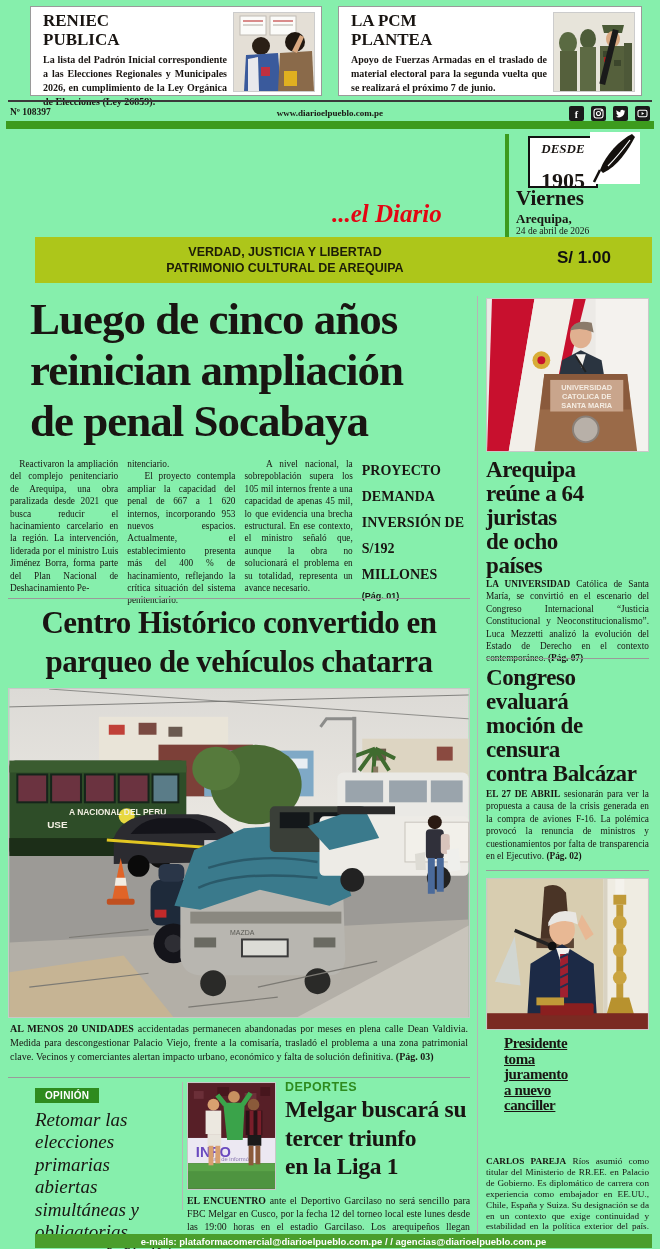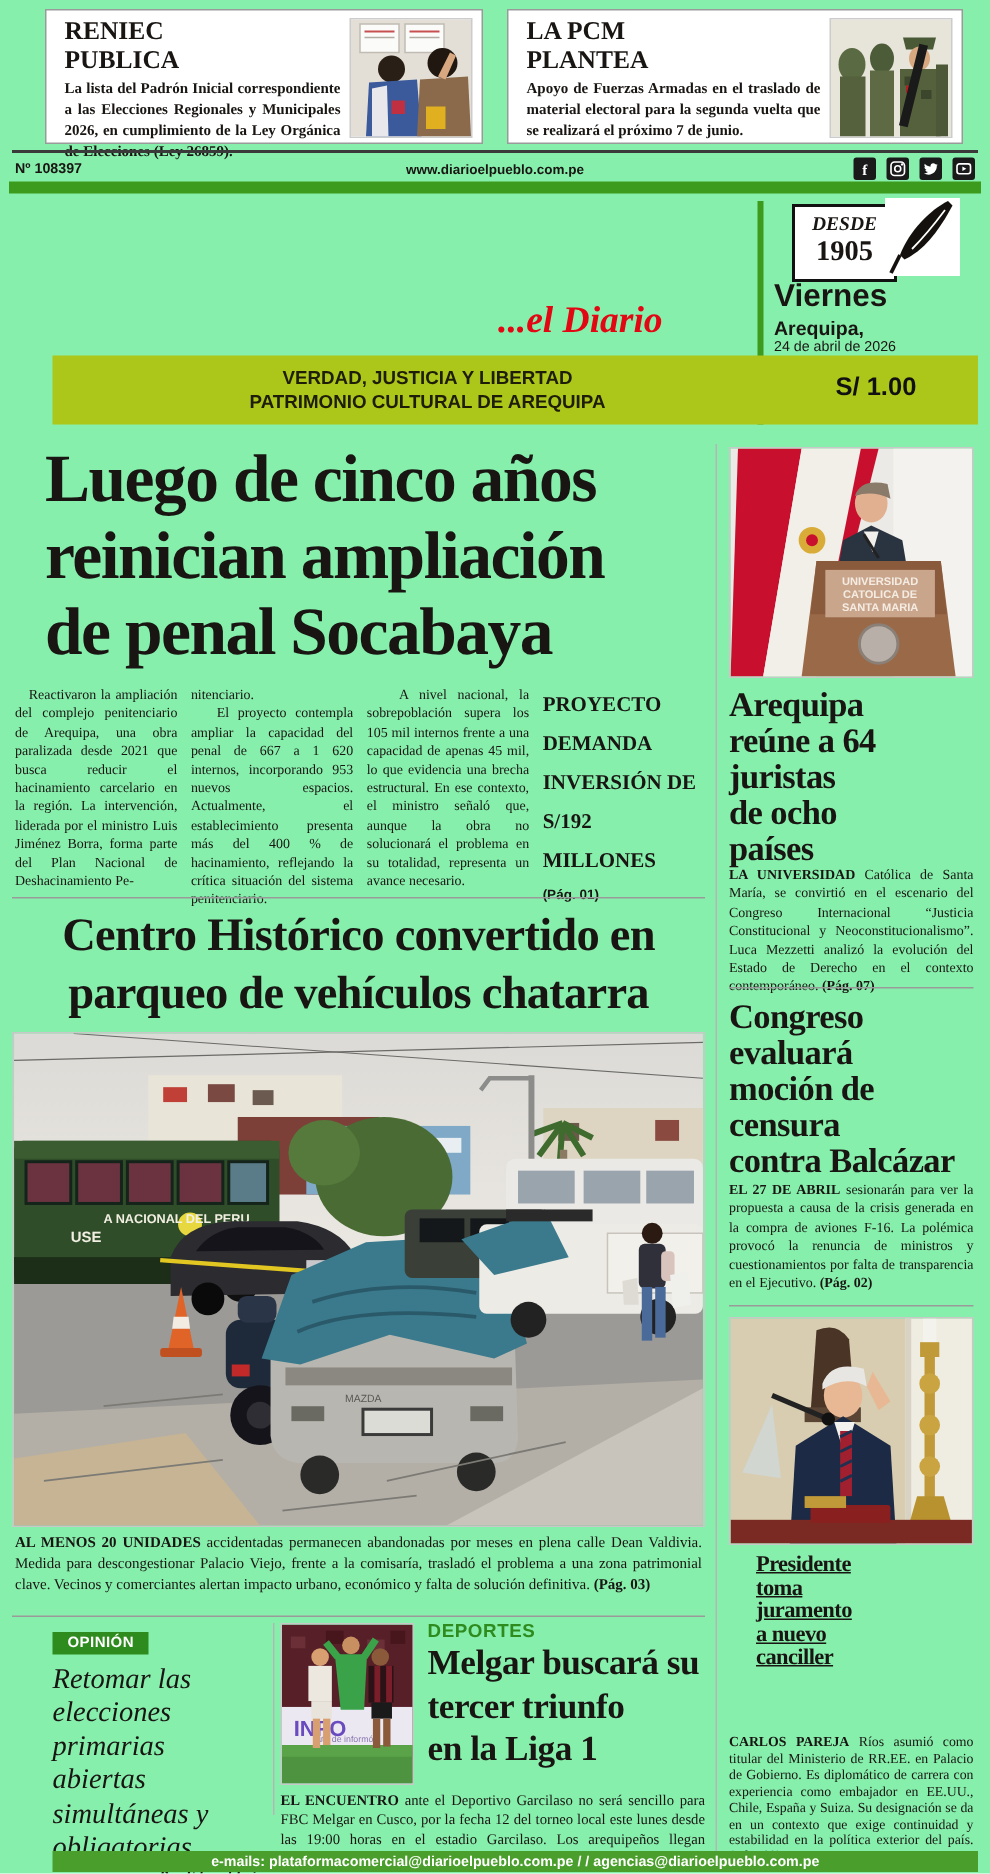--- a/index.html
+++ b/index.html
@@ -1,20 +1,20 @@
 <!DOCTYPE html>
 <html><head>
 <meta charset="utf-8">
 <style>
   html,body{margin:0;padding:0;background:#fff;}
   #page{position:relative;width:660px;height:1249px;background:#86efac;overflow:hidden;
         font-family:"Liberation Serif",serif;color:#191512;}
   .abs{position:absolute;}
   .pre{white-space:pre-line;}
-  .sans{font-family:Liberation Sans, sans-serif;}
+  .sans{font-family:Liberation Serif, serif;}
   .jt{text-align:justify;}
   
   .teaser{position:absolute;top:6px;height:90px;border:1px solid #9a9a9a;background:#fff;
           display:flex;gap:6px;padding:5px 6px 5px 12px;box-sizing:border-box;}
   .teaser .txt{flex:1;}
   .teaser h2{margin:0;font-size:17px;line-height:1.1;font-weight:bold;white-space:pre-line;}
   .teaser p{margin:4px 0 0 0;font-size:10px;font-weight:bold;line-height:1.38;text-align:justify;}
   .tphoto{width:80px;height:78px;border:1px solid #ccc;flex:none;}
   .rule-dark{position:absolute;left:8px;width:644px;height:2px;background:#3a3a3a;}
   .greenbar{position:absolute;left:6px;width:648px;height:8px;background:#3c9b1d;}
@@ -22,21 +22,21 @@
   .socbox{width:15px;height:15px;background:#1a1a1a;border-radius:2px;display:inline-flex;
           align-items:center;justify-content:center;margin-left:3px;}
   
   .mast-title{font-weight:bold;font-size:86px;letter-spacing:-4px;line-height:1;
               transform:scale(1.32,1.04);transform-origin:0 0;display:inline-block;color:#14100d;}
   .tagline{color:#e30613;font-style:italic;font-weight:bold;font-size:25px;}
   .vline-green{position:absolute;width:4px;background:#3c9b1d;}
   .since{position:absolute;left:528px;top:136px;width:66px;height:48px;border:2px solid #111;
          text-align:center;background:#fff;}
   .since .d1{font-style:italic;font-weight:bold;font-size:13px;line-height:1.3;display:block;margin-top:3px;}
-  .since .d2{font-weight:bold;font-size:19px;line-height:1;display:block;}
+  .since .d2{font-weight:bold;font-size:22px;line-height:1;display:block;margin-top:12px;}
   .band{position:absolute;left:35px;top:237px;width:617px;height:46px;background:#adc61a;}
   .band .slogan{position:absolute;left:55px;top:7px;width:390px;text-align:center;
     font-family:"Liberation Sans",sans-serif;font-weight:bold;font-size:12.5px;line-height:1.3;color:#1d1d08;}
   .band .price{position:absolute;left:522px;top:11px;font-family:"Liberation Sans",sans-serif;
     font-weight:bold;font-size:17px;color:#111;}
   
   .h-lead{font-weight:bold;font-size:45px;line-height:1.13;letter-spacing:-1px;}
   .h-mid{font-weight:bold;font-size:31px;line-height:1.25;text-align:center;letter-spacing:-0.5px;}
   .h-side{font-weight:bold;font-size:22px;line-height:1.04;letter-spacing:-0.4px;}
   .bodytxt{font-size:9.3px;line-height:12.4px;text-align:justify;}

